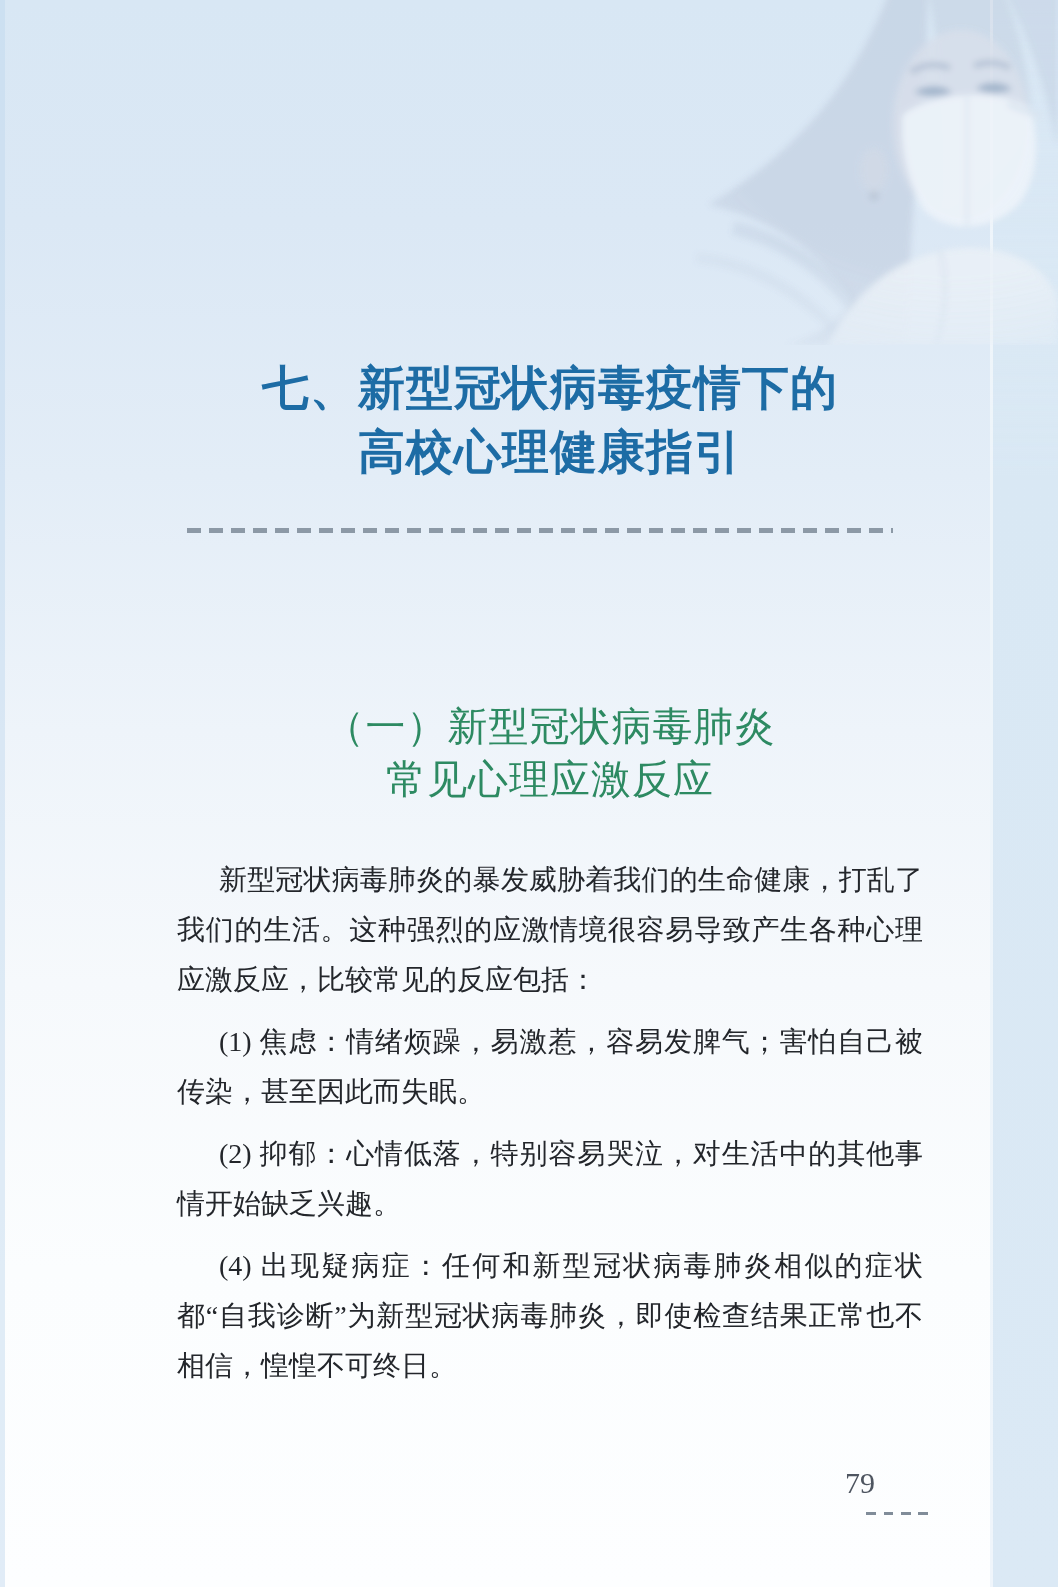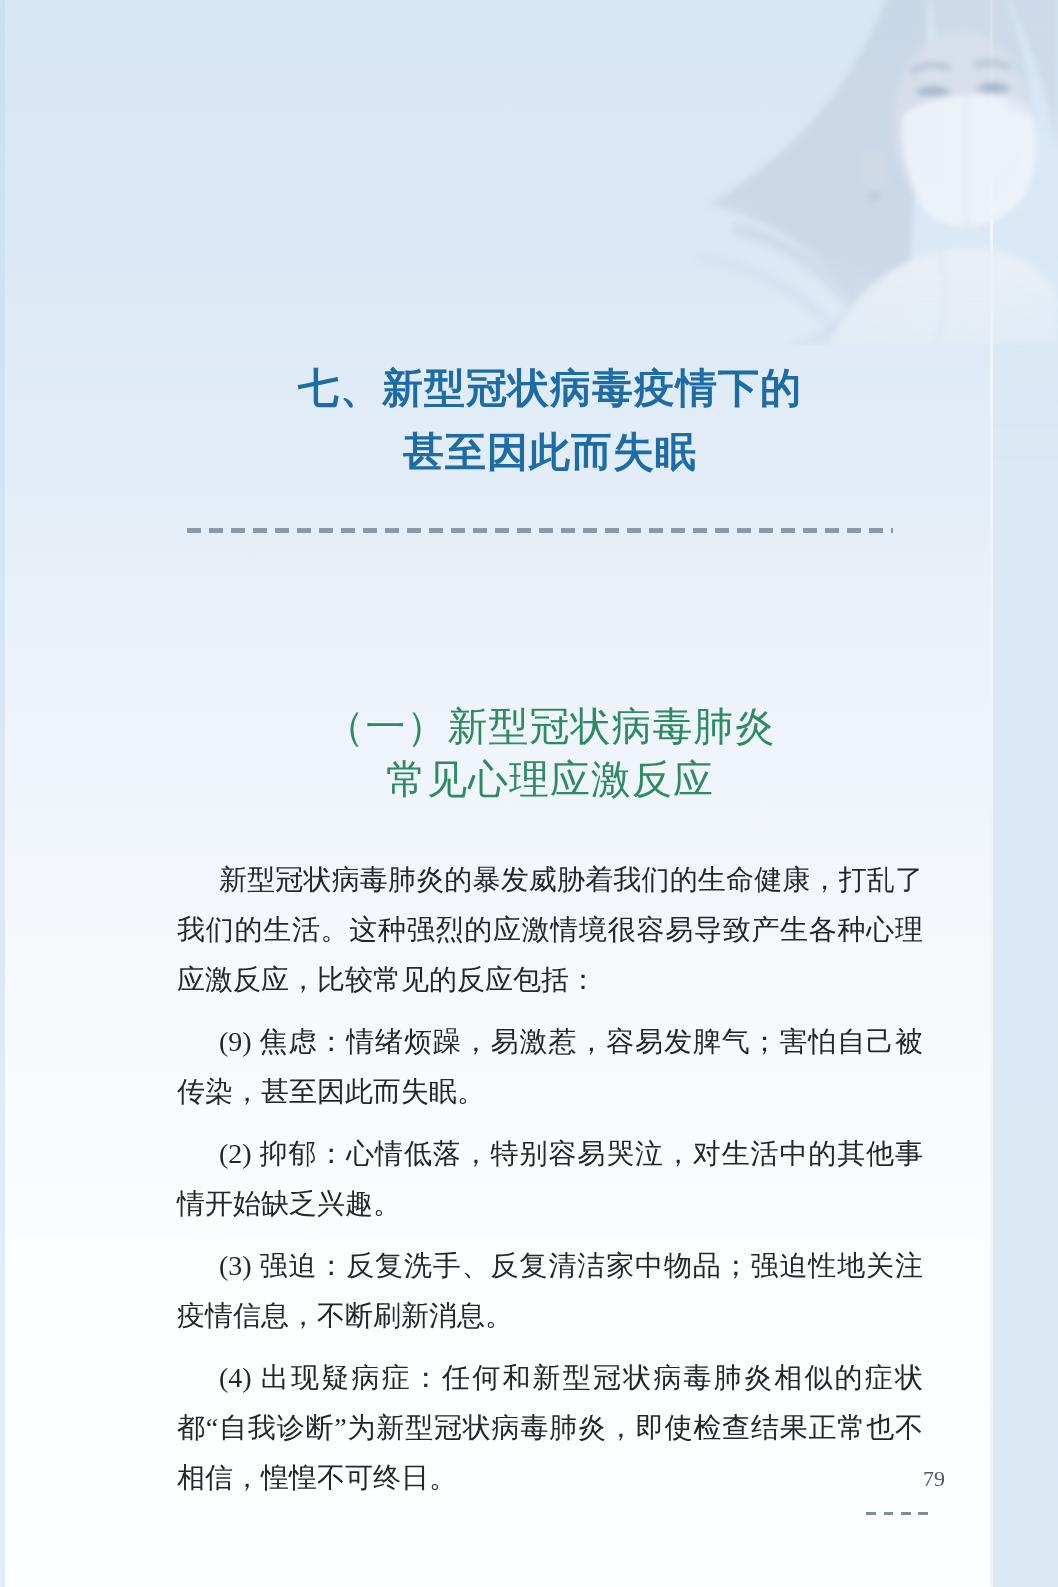--- a/index.html
+++ b/index.html
@@ -28,21 +28,21 @@
   .hero{
     position:absolute;top:0;right:0;width:380px;height:345px;
     opacity:0.9;
     -webkit-mask-image:radial-gradient(120% 105% at 72% 22%, #000 55%, transparent 93%);
     mask-image:radial-gradient(120% 105% at 72% 22%, #000 55%, transparent 93%);
   }
   .chapter-title{
     position:absolute;top:356px;left:165px;width:770px;
     margin:0;text-align:center;
     font-family:"Liberation Sans","DejaVu Sans",sans-serif;
-    font-weight:bold;font-size:41px;line-height:64px;
+    font-weight:bold;font-size:47px;line-height:64px;
     color:#1d6ca5;letter-spacing:1px;
   }
   .chapter-title span{display:block;}
   .divider{
     position:absolute;top:528px;left:187px;width:706px;height:5px;
     background:repeating-linear-gradient(90deg,#8c99a6 0 14px,transparent 14px 22px);
   }
   .section-heading{
     position:absolute;top:700px;left:165px;width:770px;
     margin:0;text-align:center;
@@ -51,21 +51,21 @@
   }
   .section-heading span{display:block;}
   .body-text{
     position:absolute;top:843px;left:165px;width:770px;
     font-size:28px;line-height:50px;color:#23262b;
     text-align:justify;text-justify:inter-ideograph;
   }
   .body-text p{margin:12px;text-indent:1.5em;}
   .page-number{
     position:absolute;top:1466px;left:845px;width:100px;
-    text-align:right;font-size:22px;color:#4e5560;font-family:Liberation Serif, serif;
+    text-align:left;font-size:30px;color:#4e5560;font-family:Liberation Serif, serif;
   }
   .page-number-dashes{
     position:absolute;top:1512px;left:866px;width:62px;height:3px;
     background:repeating-linear-gradient(90deg,#808c99 0 10px,transparent 10px 17.5px);
   }
 </style>
 </head>
 <body>
 
 <div class="page">
@@ -97,34 +97,33 @@
         <path d="M289,96 L289,226" stroke="#dde7f1" stroke-width="3"></path>
         <path d="M330,104 L362,117" stroke="#d9e3ee" stroke-width="5"></path>
         <path d="M150,345 C175,290 225,252 285,248 C335,246 370,268 380,300 L380,345 Z" fill="#eaf0f7" opacity="0.95"></path>
         <path d="M262,250 C270,280 268,315 258,345" stroke="#dce5ef" stroke-width="4" fill="none"></path>
       </g>
     </svg>
   </div>
 
   <h1 class="chapter-title">
     <span>七、新型冠状病毒疫情下的</span>
-    <span>甚至因此而失眠</span>
+    <span>高校心理健康指引</span>
   </h1>
 
   <div class="divider"></div>
 
   <h2 class="section-heading">
     <span>（一）新型冠状病毒肺炎</span>
     <span>常见心理应激反应</span>
   </h2>
 
   <div class="body-text">
     <p>新型冠状病毒肺炎的暴发威胁着我们的生命健康，打乱了我们的生活。这种强烈的应激情境很容易导致产生各种心理应激反应，比较常见的反应包括：</p>
-    <p>(9) 焦虑：情绪烦躁，易激惹，容易发脾气；害怕自己被传染，甚至因此而失眠。</p>
+    <p>(1) 焦虑：情绪烦躁，易激惹，容易发脾气；害怕自己被传染，甚至因此而失眠。</p>
     <p>(2) 抑郁：心情低落，特别容易哭泣，对生活中的其他事情开始缺乏兴趣。</p>
-    <p>(3) 强迫：反复洗手、反复清洁家中物品；强迫性地关注疫情信息，不断刷新消息。</p>
     <p>(4) 出现疑病症：任何和新型冠状病毒肺炎相似的症状都“自我诊断”为新型冠状病毒肺炎，即使检查结果正常也不相信，惶惶不可终日。</p>
   </div>
 
   <div class="page-number">79</div>
   <div class="page-number-dashes"></div>
 
 </div>
 
 </body></html>

